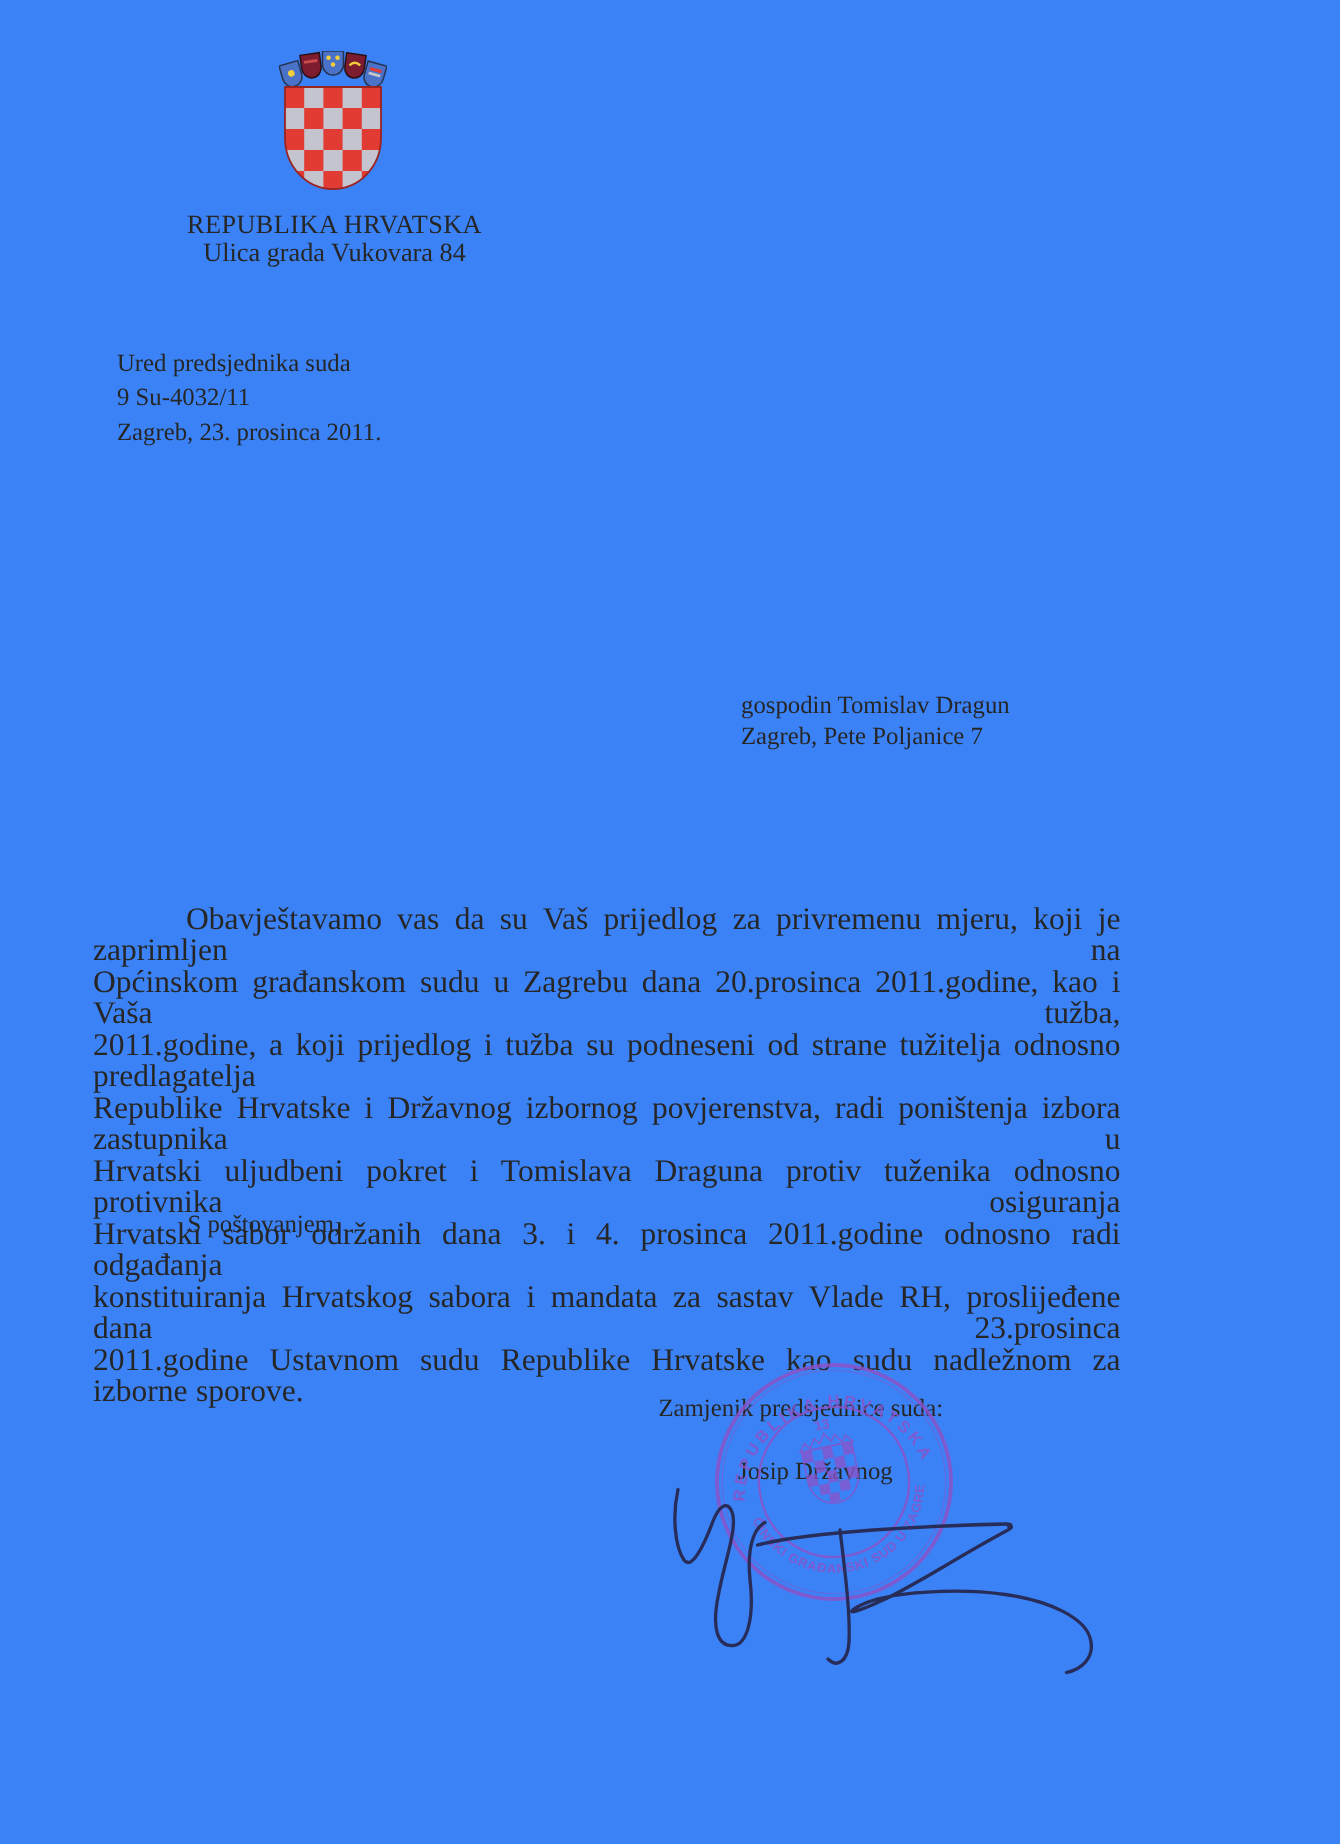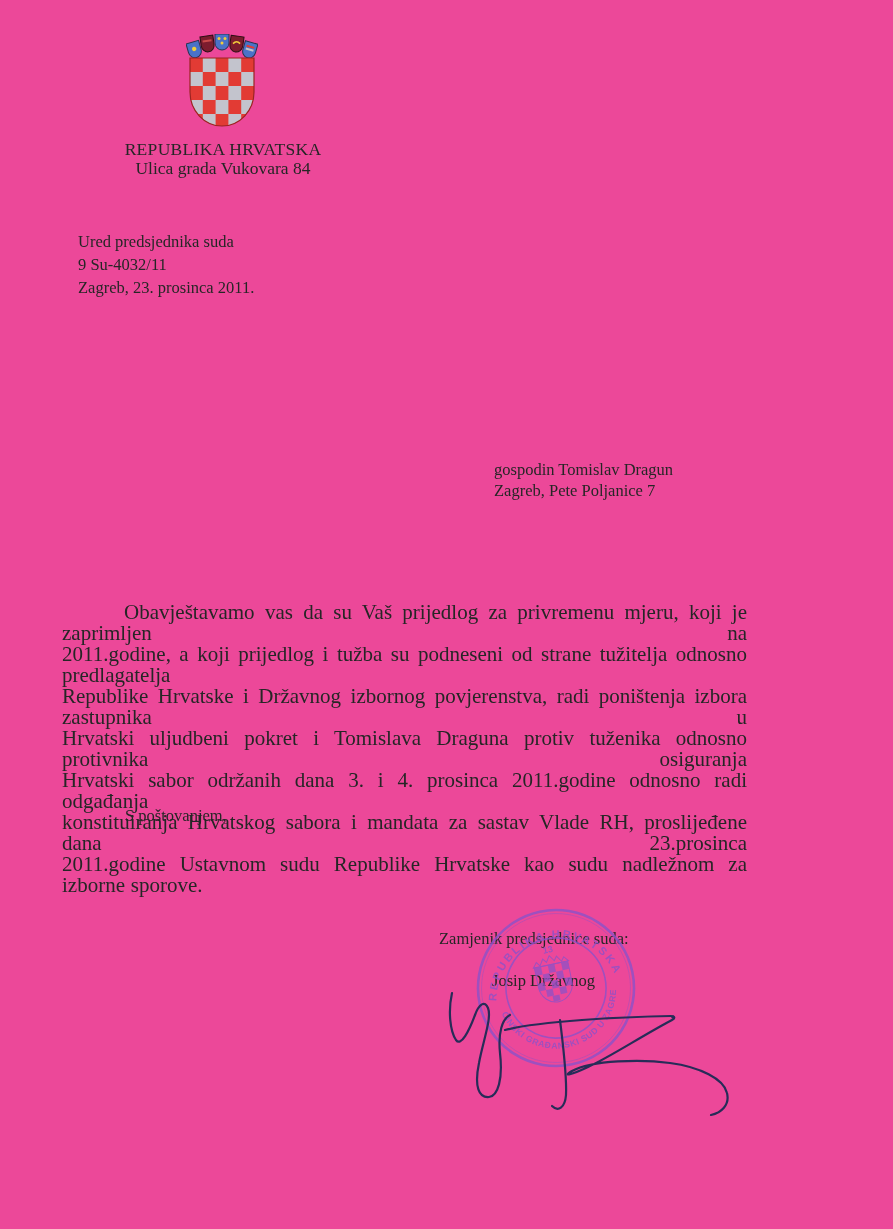--- a/index.html
+++ b/index.html
@@ -1,18 +1,18 @@
 <!DOCTYPE html>
 <html><head>
 <meta charset="utf-8">
 <style>
   html,body { margin:0; padding:0; background:#e8e8e8; }
   .page {
     position:relative; width:893px; height:1229px; margin:0 auto;
-    background:#ec4899; overflow:hidden;
+    background:#3b82f6; overflow:hidden;
     font-family:"Liberation Serif", serif; color:#262626;
   }
   
   .coat-of-arms { position:absolute; left:186px; top:34px; }
   .header-text { position:absolute; left:30px; top:140px; width:386px; text-align:center; line-height:19px; }
   .hdr-country { font-size:17.5px; letter-spacing:0.3px; }
   .hdr-court   { font-size:16.5px; font-weight:bold; letter-spacing:0.2px; }
   .hdr-address { font-size:17.5px; }
   
   .office-block { position:absolute; left:78px; top:230px; font-size:16.5px; line-height:23px; }
@@ -103,20 +103,21 @@
     <div>Zagreb, 23. prosinca 2011.</div>
   </div>
 
   <div class="addressee">
     <div>gospodin Tomislav Dragun</div>
     <div>Zagreb, Pete Poljanice 7</div>
   </div>
 
   <div class="body-paragraph">
     <div class="body-line first">Obavještavamo vas da su Vaš prijedlog za privremenu mjeru, koji je zaprimljen na</div>
+    <div class="body-line">Općinskom građanskom sudu u Zagrebu dana 20.prosinca 2011.godine, kao i Vaša tužba,</div>
     <div class="body-line">2011.godine, a koji prijedlog i tužba su podneseni od strane tužitelja odnosno predlagatelja</div>
     <div class="body-line">Republike Hrvatske i Državnog izbornog povjerenstva, radi poništenja izbora zastupnika u</div>
     <div class="body-line">Hrvatski uljudbeni pokret i Tomislava Draguna protiv tuženika odnosno protivnika osiguranja</div>
     <div class="body-line">Hrvatski sabor održanih dana 3. i 4. prosinca 2011.godine odnosno radi odgađanja</div>
     <div class="body-line">konstituiranja Hrvatskog sabora i mandata za sastav Vlade RH, proslijeđene dana 23.prosinca</div>
     <div class="body-line last">2011.godine Ustavnom sudu Republike Hrvatske kao sudu nadležnom za izborne sporove.</div>
   </div>
 
   <div class="closing">S poštovanjem,</div>
 

